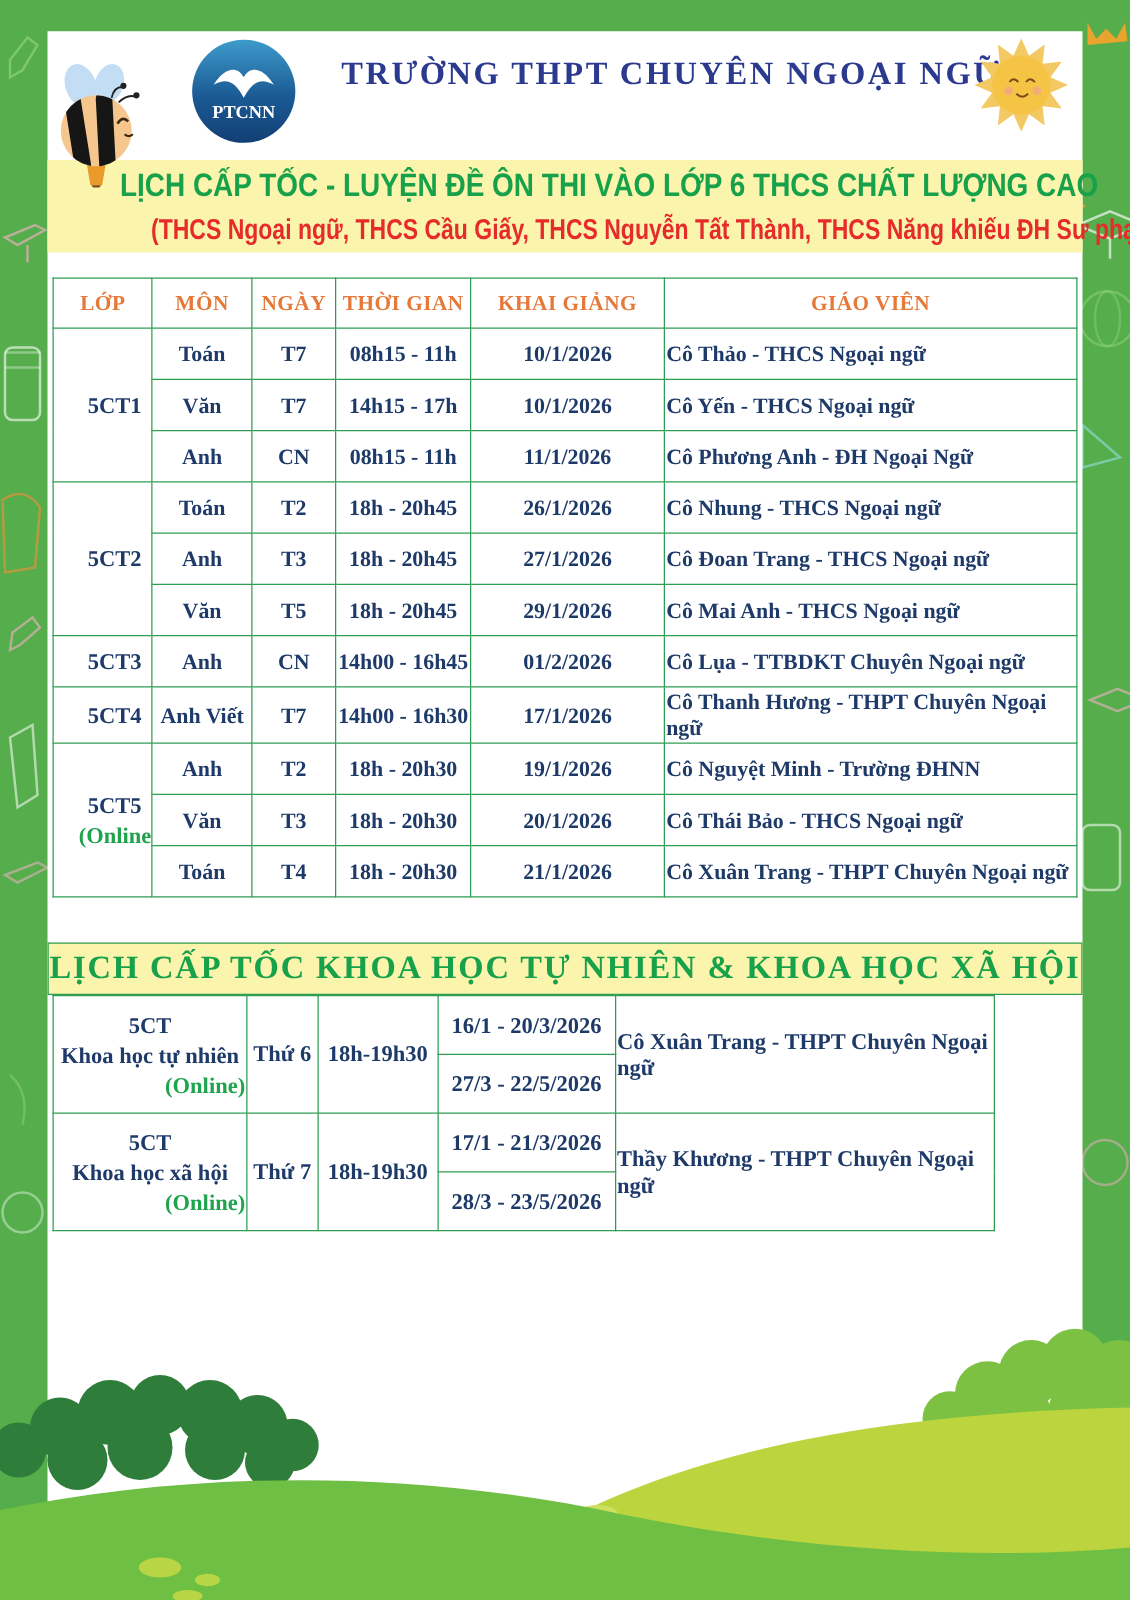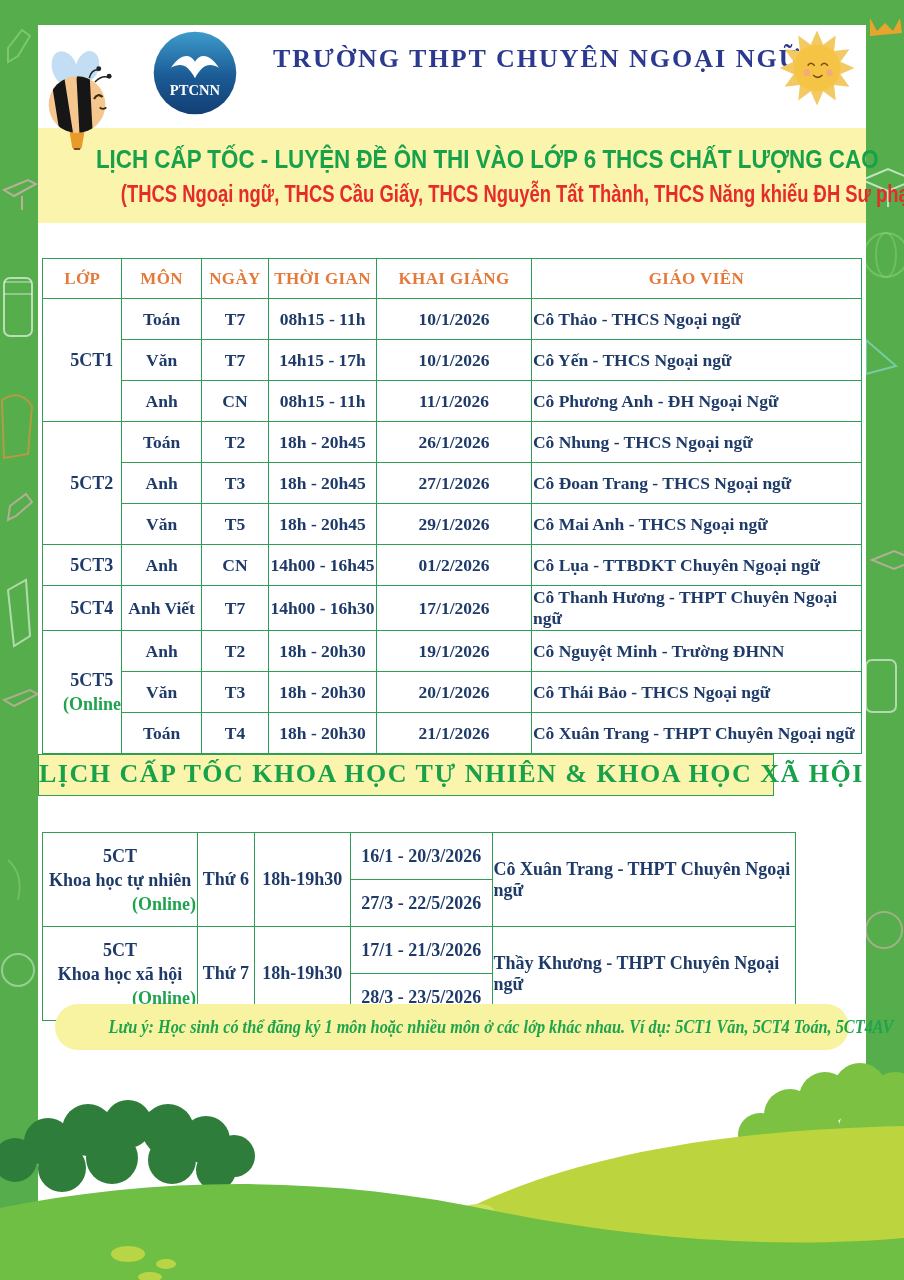--- a/index.html
+++ b/index.html
@@ -17,52 +17,52 @@
     position:absolute;left:245px;top:40px;width:440px;z-index:3;text-align:center;
     color:var(--school-navy,#2b3a8f);font-weight:bold;font-size:26px;line-height:37px;letter-spacing:2px;
     white-space:nowrap;
     margin-left:28px;
   }
   .bee{position:absolute;left:20px;top:46px;width:114px;height:104px;z-index:6;}
   .sun{position:absolute;left:778px;top:28px;width:78px;height:80px;z-index:5;}
 
   
   .banner1{
-    position:absolute;left:38px;top:128px;width:828px;height:95px;z-index:2;
+    position:absolute;left:38px;top:128px;width:828px;height:74px;z-index:2;
     background:var(--banner-yellow,#fbf5b0);text-align:center;
     font-family:"Liberation Sans",sans-serif;font-weight:700;
     display:flex;flex-direction:column;justify-content:center;
   }
   .banner1 .title{
     color:var(--title-green,#18a14b);font-size:26px;line-height:36px;white-space:nowrap;
     transform:scaleX(.86);transform-origin:center;
   }
   .banner1 .subtitle{
     color:var(--subtitle-red,#e62b2b);font-size:23px;line-height:34px;white-space:nowrap;
     transform:scaleX(.80);transform-origin:center;
   }
 
   
-  table{border-collapse:collapse;table-layout:fixed;z-index:2;position:absolute;background:#fff;margin-top:36px;}
+  table{border-collapse:collapse;table-layout:fixed;z-index:2;position:absolute;background:#fff;}
   .t1{left:42px;top:222px;width:820px;}
   .t2{left:42px;top:796px;width:754px;}
   td,th{border:1.6px solid var(--table-border-green,#2f9e53);text-align:center;vertical-align:middle;overflow:hidden;}
   th{height:37px;color:var(--header-orange,#e5793a);font-size:17px;font-weight:bold;letter-spacing:.4px;}
   .t1 td{height:38px;color:var(--text-navy,#1e3a69);font-size:17.5px;font-weight:bold;}
   .t2 td{height:44px;color:var(--text-navy,#1e3a69);font-size:18px;font-weight:bold;}
   td.gv{text-align:left;}
   td.cls{font-size:18px;line-height:24px;padding-left:20px;}
   .online{color:var(--online-green,#1fa34d);display:block;text-align:right;}
   .cls2 div{line-height:24px;}
 
   
   .banner2{
-    position:absolute;left:38px;top:754px;width:736px;height:42px;z-index:2;box-sizing:border-box;
+    position:absolute;left:38px;top:754px;width:828px;height:42px;z-index:2;box-sizing:border-box;
     background:var(--banner-yellow,#fbf5b0);border:1.6px solid var(--table-border-green,#2f9e53);
-    text-align:right;color:var(--title-green,#18a14b);
+    text-align:center;color:var(--title-green,#18a14b);
     font-weight:bold;font-size:26px;line-height:38px;letter-spacing:1.5px;white-space:nowrap;
   }
 
   
   .note{
     position:absolute;left:55px;top:1004px;width:794px;height:46px;z-index:2;border-radius:23px;
     background:var(--note-yellow,#f9f3a0);color:var(--online-green,#1fa34d);
     font-style:italic;font-weight:bold;font-size:18.5px;line-height:46px;text-align:center;white-space:nowrap;
   }
   .note span{display:inline-block;transform:scaleX(.88);transform-origin:center;white-space:nowrap;}
@@ -297,23 +297,20 @@
         <td rowspan="2">18h-19h30</td>
         <td>17/1 - 21/3/2026</td>
         <td class="gv" rowspan="2">Thầy Khương - THPT Chuyên Ngoại ngữ</td>
       </tr>
       <tr>
         <td>28/3 - 23/5/2026</td>
       </tr>
     </tbody>
   </table>
 
-  <div class="note">
-    <span>Lưu ý: Học sinh có thể đăng ký 1 môn hoặc nhiều môn ở các lớp khác nhau. Ví dụ: 5CT1 Văn, 5CT4 Toán, 5CT4AV</span>
-  </div>
 
   <svg class="hills" viewBox="0 0 904 240" preserveAspectRatio="none">
     <g fill="#7cc142">
       <circle cx="760" cy="95" r="22"></circle>
         <circle cx="790" cy="75" r="26"></circle>
         <circle cx="825" cy="58" r="26"></circle>
       <circle cx="860" cy="50" r="27"></circle>
         <circle cx="895" cy="60" r="28"></circle>
         <circle cx="815" cy="92" r="26"></circle>
       <circle cx="865" cy="88" r="26"></circle>

